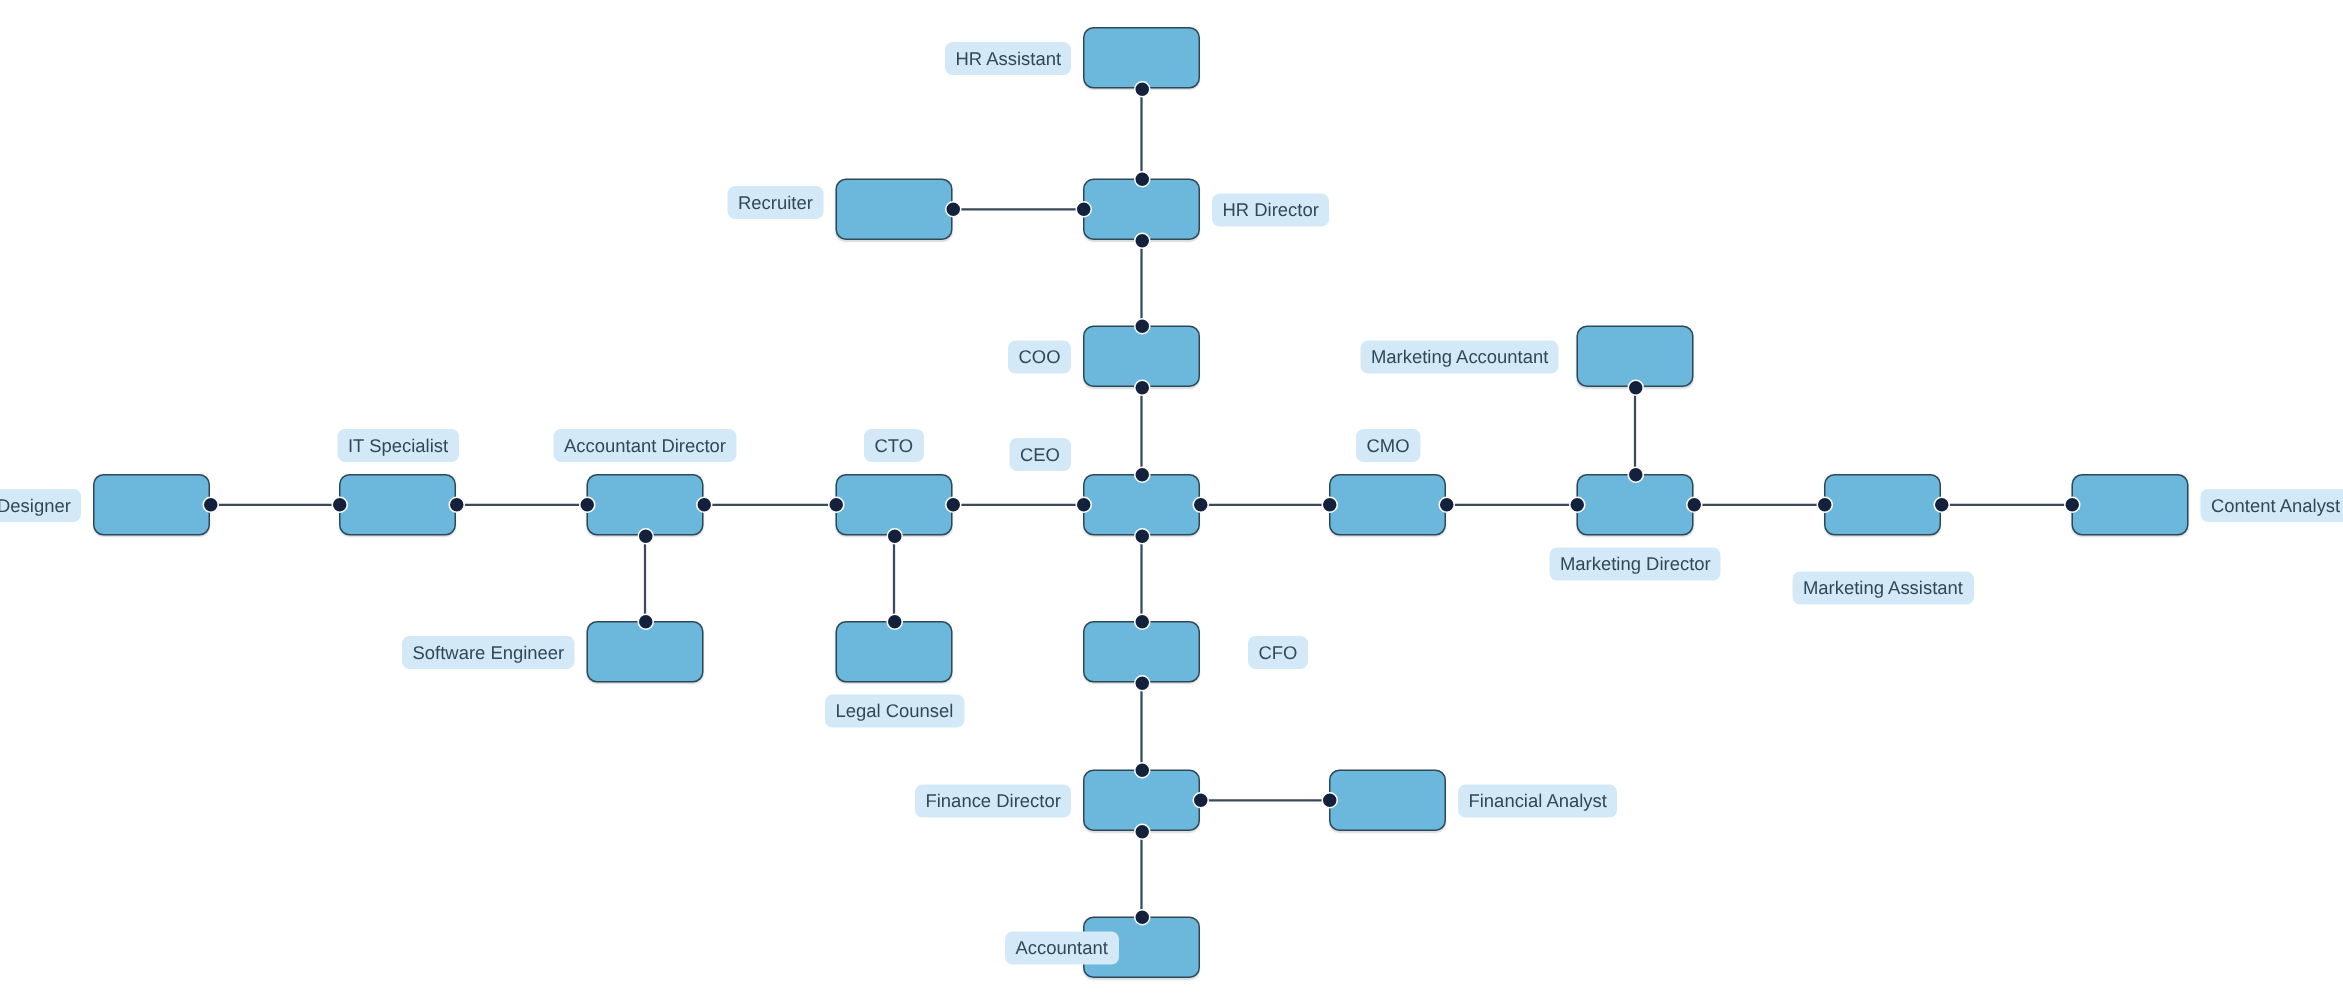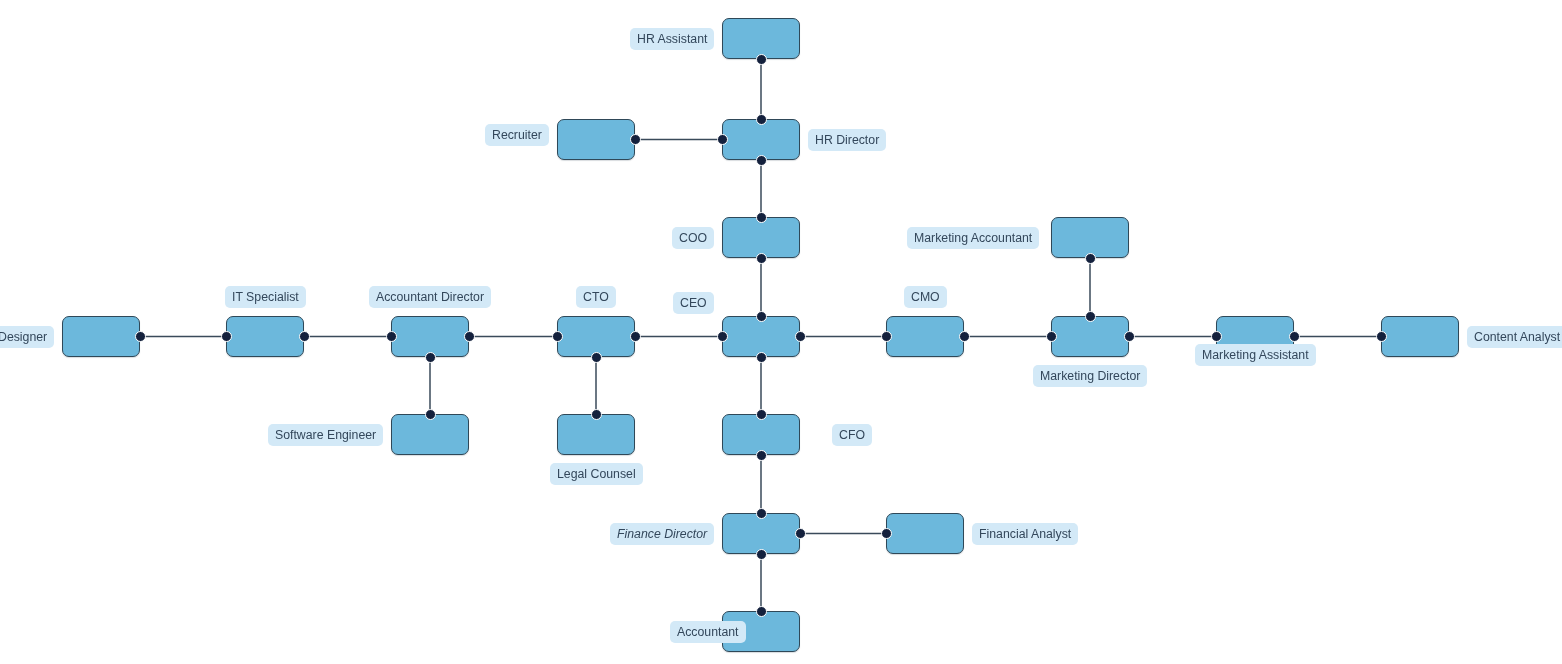--- a/index.html
+++ b/index.html
@@ -128,39 +128,39 @@
       <div class="port" style="left: 964px; top: 336.5px;"></div>
       <div class="node-label" style="visibility: visible; left: 904px; top: 286px;">CMO</div>
       <div class="org-node" style="left: 1051px; top: 316px; width: 78px; height: 41px;"></div>
       <div class="port" style="left: 1090px; top: 316px;"></div>
       <div class="port" style="left: 1051px; top: 336.5px;"></div>
       <div class="port" style="left: 1129px; top: 336.5px;"></div>
       <div class="node-label" style="visibility: visible; left: 1033px; top: 365px;">Marketing Director</div>
       <div class="org-node" style="left: 1216px; top: 316px; width: 78px; height: 41px;"></div>
       <div class="port" style="left: 1216px; top: 336.5px;"></div>
       <div class="port" style="left: 1294px; top: 336.5px;"></div>
-      <div class="node-label" style="visibility: visible; left: 1195px; top: 344px;">Marketing Assistant</div>
+      <div class="node-label" style="visibility: visible; left: 1195px; top: 381px;">Marketing Assistant</div>
       <div class="org-node" style="left: 1381px; top: 316px; width: 78px; height: 41px;"></div>
       <div class="port" style="left: 1381px; top: 336.5px;"></div>
       <div class="node-label" style="visibility: visible; left: 1467px; top: 326px;">Content Analyst</div>
       <div class="org-node" style="left: 391px; top: 414px; width: 78px; height: 41px;"></div>
       <div class="port" style="left: 430px; top: 414px;"></div>
       <div class="node-label" style="visibility: visible; left: 268px; top: 424px;">Software Engineer</div>
       <div class="org-node" style="left: 557px; top: 414px; width: 78px; height: 41px;"></div>
       <div class="port" style="left: 596px; top: 414px;"></div>
       <div class="node-label" style="visibility: visible; left: 550px; top: 463px;">Legal Counsel</div>
       <div class="org-node" style="left: 722px; top: 414px; width: 78px; height: 41px;"></div>
       <div class="port" style="left: 761px; top: 414px;"></div>
       <div class="port" style="left: 761px; top: 455px;"></div>
       <div class="node-label" style="visibility: visible; left: 808px; top: 424px; margin-left: 24px;">CFO</div>
       <div class="org-node" style="left: 722px; top: 513px; width: 78px; height: 41px;"></div>
       <div class="port" style="left: 761px; top: 513px;"></div>
       <div class="port" style="left: 800px; top: 533.5px;"></div>
       <div class="port" style="left: 761px; top: 554px;"></div>
-      <div class="node-label" style="visibility: visible; left: 610px; top: 523px; font-style: italic;">Finance Director</div>
+      <div class="node-label" style="visibility: visible; left: 610px; top: 523px;">Finance Director</div>
       <div class="org-node" style="left: 886px; top: 513px; width: 78px; height: 41px;"></div>
       <div class="port" style="left: 886px; top: 533.5px;"></div>
       <div class="node-label" style="visibility: visible; left: 972px; top: 523px;">Financial Analyst</div>
       <div class="org-node" style="left: 722px; top: 611px; width: 78px; height: 41px;"></div>
       <div class="port" style="left: 761px; top: 611px;"></div>
       <div class="node-label" style="visibility: visible; left: 638px; top: 621px; margin-left: 32px;">Accountant</div>
     </div>
 </div>
 
 </body></html>

